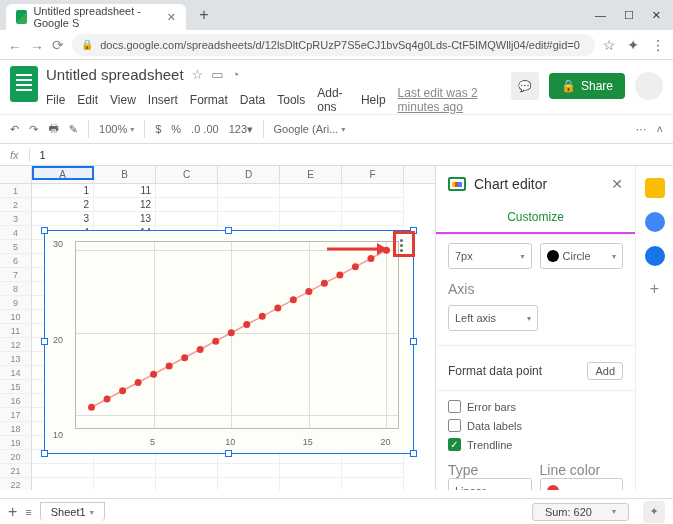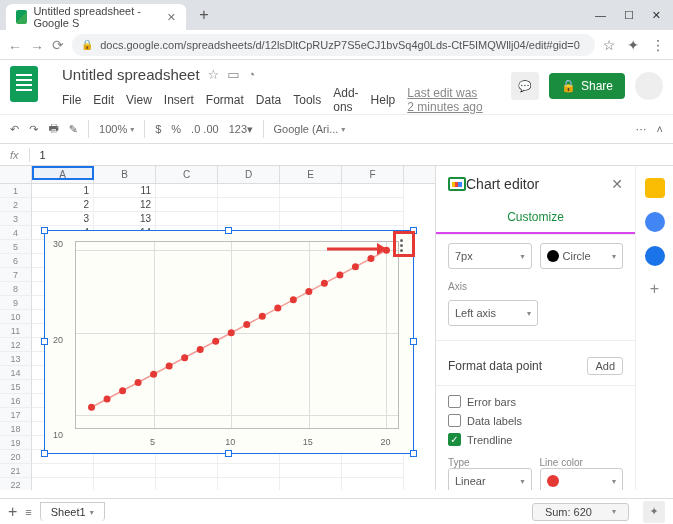--- a/index.html
+++ b/index.html
@@ -13,21 +13,21 @@
 .new-tab { width: 24px; height: 24px; display: flex; align-items: center; justify-content: center; color: #555; margin-left: 6px; font-size: 16px; }
 .win-controls { margin-left: auto; display: flex; gap: 18px; color: #333; padding-right: 6px; font-size: 11px; }
 
 .addr-bar { height: 30px; display: flex; align-items: center; padding: 0 8px; gap: 8px; border-bottom: 1px solid #ddd; }
 .nav-btn { color: #888; font-size: 14px; }
 .url-field { flex: 1; background: #f1f3f4; border-radius: 12px; height: 22px; display: flex; align-items: center; padding: 0 10px; font-size: 11px; color: #555; gap: 6px; }
 .lock { color: #777; font-size: 10px; }
 .addr-icons { display: flex; gap: 12px; color: #666; font-size: 14px; }
 
 
-.app-header { display: flex; align-items: flex-start; padding: 6px 10px 0 10px; gap: 24px; }
+.app-header { display: flex; align-items: flex-start; padding: 6px 10px 0 10px; gap: 8px; }
 .sheets-logo { width: 28px; height: 36px; background: #0f9d58; border-radius: 3px; position: relative; }
 .sheets-logo::after { content:''; position:absolute; inset: 8px 6px; background: repeating-linear-gradient(#fff 0 2px, transparent 2px 5px); }
 .title-area { flex: 1; }
 .doc-title { font-size: 15px; color: #444; display: flex; align-items: center; gap: 8px; }
 .doc-title .icon-btn { color: #888; font-size: 13px; }
 .menu-row { display: flex; gap: 12px; font-size: 12px; color: #444; margin-top: 3px; align-items: center; }
 .last-edit { color: #888; text-decoration: underline; }
 .header-right { display: flex; align-items: center; gap: 10px; margin-top: 6px; }
 .comments-btn { width: 28px; height: 28px; background: #eee; border-radius: 3px; display: flex; align-items: center; justify-content: center; color: #666; }
 .share-btn { background: #1a8e3e; color: #fff; border-radius: 4px; padding: 6px 12px; font-size: 12px; display: flex; align-items: center; gap: 5px; }
@@ -73,32 +73,32 @@
 .ylab { position: absolute; left: 8px; font-size: 9px; color: #666; transform: translateY(-50%); }
 .xlab { position: absolute; bottom: 6px; font-size: 9px; color: #666; transform: translateX(-50%); }
 
 .menu-dots { position: absolute; top: 4px; right: 4px; width: 16px; height: 20px; display: flex; flex-direction: column; align-items: center; justify-content: center; gap: 2px; }
 .menu-dots span { width: 3px; height: 3px; background: #666; border-radius: 50%; }
 .red-callout { position: absolute; top: 0px; right: -2px; width: 22px; height: 26px; border: 3px solid #e53935; }
 .red-arrow { position: absolute; top: 10px; right: 26px; }
 
 
 .side-panel { width: 200px; border-left: 1px solid #ddd; background: #fff; display: flex; flex-direction: column; font-size: 12px; overflow-y: auto; }
-.sp-head { display: flex; align-items: center; padding: 10px 12px; }
+.sp-head { display: flex; align-items: center; padding: 10px 12px; gap: 8px; }
 .sp-head .ic { width: 18px; height: 14px; border: 2px solid #1a8e3e; border-radius: 2px; position: relative; }
 .sp-head .ic::after { content:''; position:absolute; left:2px; right:2px; bottom:2px; height:5px; background: linear-gradient(to right, #fbbc04 30%, #ea4335 30% 65%, #4285f4 65%); }
 .sp-title { font-size: 14px; color: #333; flex: 1; }
 .sp-close { color: #777; font-size: 14px; }
 .sp-tabs { display: flex; border-bottom: 1px solid #eee; }
 .sp-tab { flex: 1; text-align: center; padding: 8px 0; color: #888; font-size: 12px; }
 .sp-tab.active { color: #1a8e3e; border-bottom: 2px solid #d946ef; font-weight: 500; }
 .sp-row { display: flex; gap: 8px; padding: 8px 12px; align-items: center; }
 .sel-box { border: 1px solid #ccc; border-radius: 3px; height: 26px; display: flex; align-items: center; padding: 0 6px; font-size: 11px; color: #555; gap: 4px; flex: 1; justify-content: space-between; }
 .caret { font-size: 8px; color: #888; }
-.sp-label { font-size: 10px; color: #888; padding: 4px 12px 0 12px; }
+.sp-label { font-size: 14px; color: #888; padding: 4px 12px 0 12px; }
 .sp-section { padding: 10px 12px 4px 12px; font-size: 12px; color: #444; display: flex; align-items: center; justify-content: space-between; }
 .add-btn { border: 1px solid #ccc; border-radius: 3px; padding: 2px 7px; font-size: 11px; color: #555; }
 .chk-row { display: flex; align-items: center; gap: 6px; padding: 3px 12px; font-size: 11px; color: #555; }
 .chk { width: 13px; height: 13px; border: 1.5px solid #888; border-radius: 2px; display: flex; align-items: center; justify-content: center; font-size: 10px; color: #fff; }
 .chk.on { background: #1a8e3e; border-color: #1a8e3e; }
 .color-dot { width: 12px; height: 12px; border-radius: 50%; display: inline-block; }
 
 
 .right-rail { width: 38px; border-left: 1px solid #eee; display: flex; flex-direction: column; align-items: center; gap: 14px; padding-top: 12px; }
 .rail-ic { width: 20px; height: 20px; border-radius: 4px; }

